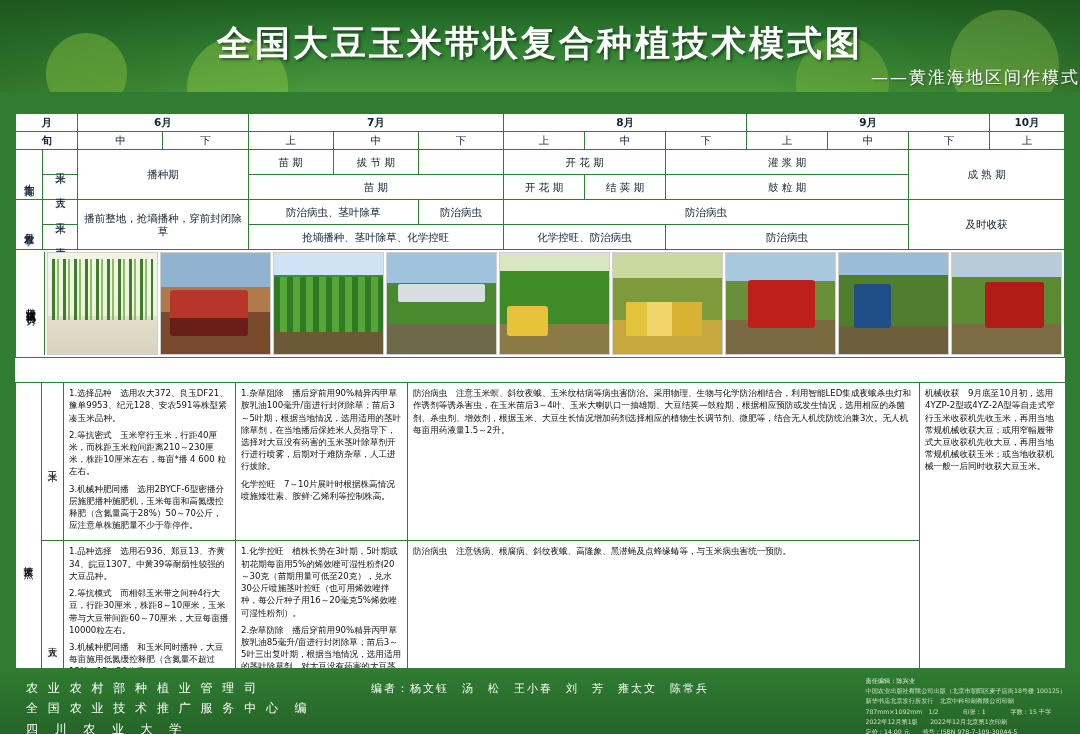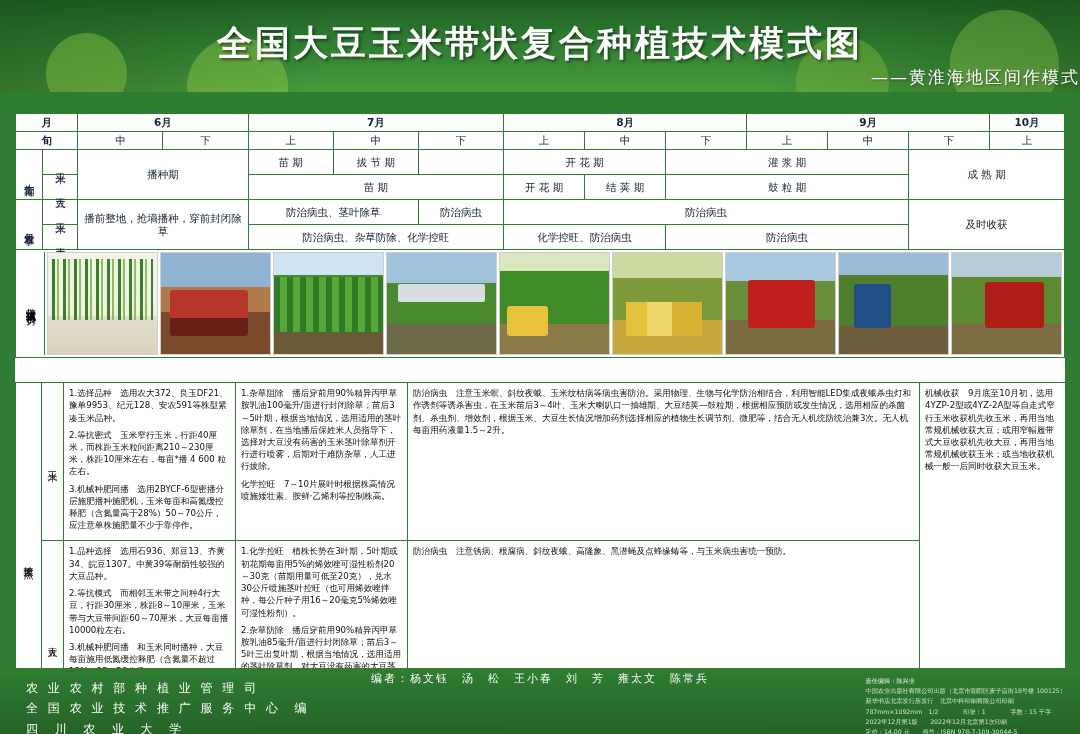--- a/index.html
+++ b/index.html
@@ -128,21 +128,21 @@
   .footer{
     position:absolute;left:0;bottom:0;width:1080px;height:66px;
     background:linear-gradient(180deg,#2f7d32 0%,#256427 100%);
     color:#ffffff;
   }
   .footer .orgs{
     position:absolute;left:26px;top:10px;font-size:12px;line-height:1.7;
     letter-spacing:3px;white-space:pre;
   }
   .footer .authors{
-    position:absolute;left:0;right:0;top:3px;text-align:center;
+    position:absolute;left:0;right:0;top:13px;text-align:center;
     font-size:11px;letter-spacing:2px;
   }
   .footer .meta{
     position:absolute;right:14px;top:8px;text-align:left;font-size:6.2px;
     line-height:1.65;color:#e6f2e2;
   }
   .footer .meta .line2{color:#cfe6c8;}
 </style>
 </head>
 <body>
@@ -235,21 +235,21 @@
           <td colspan="2" rowspan="2">播前整地，抢墒播种，穿前封闭除草</td>
           <td colspan="2">防治病虫、茎叶除草</td>
           <td>防治病虫</td>
           <td colspan="5">防治病虫</td>
           <td colspan="2" rowspan="2">及时收获</td>
         </tr>
         <tr class="tall">
           <td class="lbl2">
             <span class="vert">大豆</span>
           </td>
-          <td colspan="3">防治病虫、杂草防除、化学控旺</td>
+          <td colspan="3">抢墒播种、茎叶除草、化学控旺</td>
           <td colspan="2">化学控旺、防治病虫</td>
           <td colspan="3">防治病虫</td>
         </tr>
       </tbody>
         </table>
 
       <div class="photostrip">
         <div class="striplabel">
           <span class="vert">带状模式与田长势</span>
         </div>

